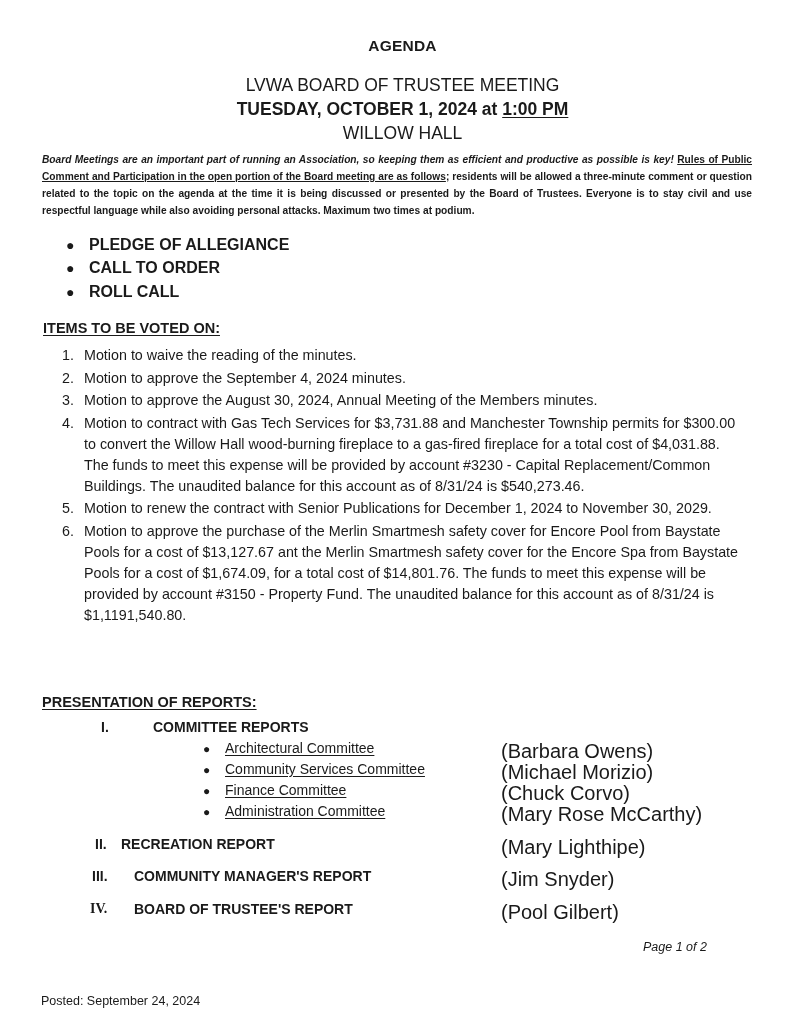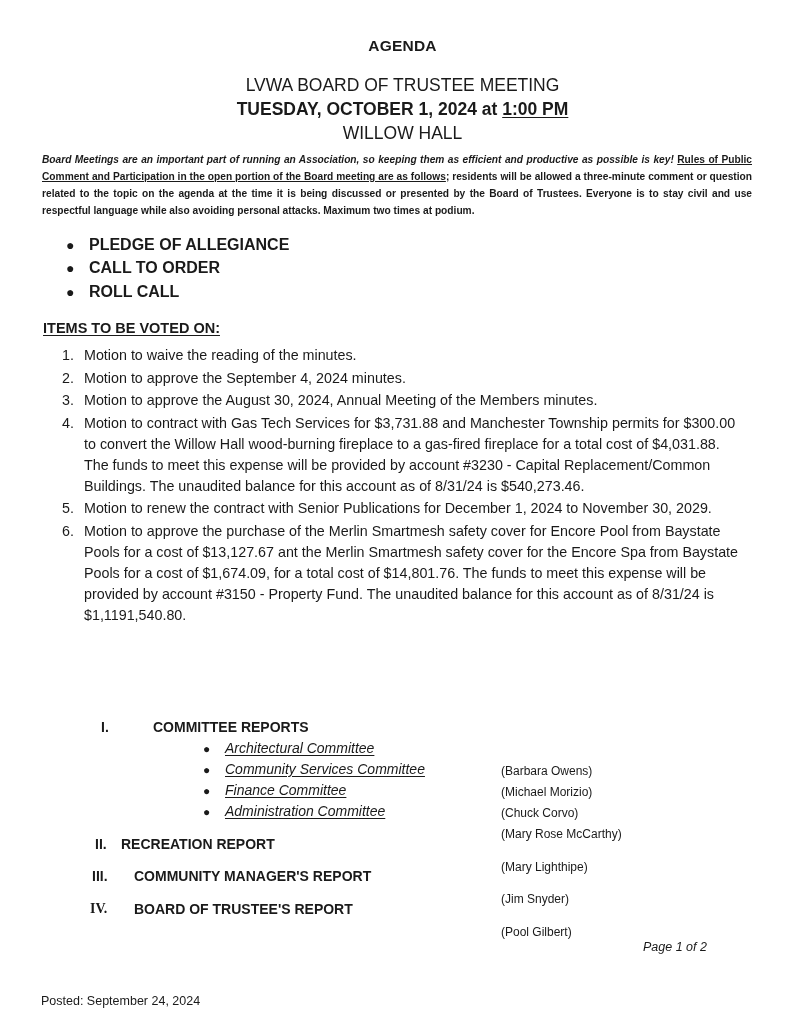--- a/index.html
+++ b/index.html
@@ -33,24 +33,24 @@
     .vote-heading { left: 43px; top: 320px; }
     .reports-heading { left: 42px; top: 694px; }
 
     .motions { position: absolute; left: 62px; top: 345px; width: 680px; font-size: 14.3px; line-height: 21px; }
     .motion { display: flex; margin-bottom: 1.5px; }
     .motion .num { width: 22px; flex: none; }
     .motion .txt { flex: 1; }
 
     .roman-row { position: absolute; display: flex; font-size: 14px; font-weight: bold; }
     .roman { width: 52px; text-align: left; }
-    .person { position: absolute; left: 501px; font-size: 12px; margin-top: 24px; }
+    .person { position: absolute; left: 501px; font-size: 20px; }
     .committee-row { position: absolute; left: 203px; display: flex; font-size: 14px; }
     .committee-row .dot { width: 22px; font-size: 12px; line-height: 18px; }
-    .committee-row .name { text-decoration: underline; text-underline-offset: 2px; font-style: italic; }
+    .committee-row .name { text-decoration: underline; text-underline-offset: 2px; }
 
     .pager { position: absolute; left: 643px; top: 940px; font-size: 12.5px; font-style: italic; }
     .posted { position: absolute; left: 41px; top: 994px; font-size: 12.5px; }
   </style>
 </head>
 <body>
 
 <div class="page">
 
   <div class="center agenda-title">AGENDA</div>
@@ -97,20 +97,21 @@
     <div class="motion">
         <span class="num">5.</span>
         <span class="txt">Motion to renew the contract with Senior Publications for December 1, 2024 to November 30, 2029.</span>
       </div>
     <div class="motion">
         <span class="num">6.</span>
         <span class="txt">Motion to approve the purchase of the Merlin Smartmesh safety cover for Encore Pool from Baystate Pools for a cost of $13,127.67 ant the Merlin Smartmesh safety cover for the Encore Spa from Baystate Pools for a cost of $1,674.09, for a total cost of $14,801.76. The funds to meet this expense will be provided by account #3150 - Property Fund. The unaudited balance for this account as of 8/31/24 is $1,1191,540.80.</span>
       </div>
   </div>
 
+  <div class="section-heading reports-heading">PRESENTATION OF REPORTS:</div>
 
   <div class="roman-row" style="left:101px; top:719px;">
     <span class="roman">I.</span>
     <span>COMMITTEE REPORTS</span>
   </div>
 
   <div class="committee-row" style="top:740px;">
       <span class="dot">●</span>
       <span class="name">Architectural Committee</span>
     </div>

